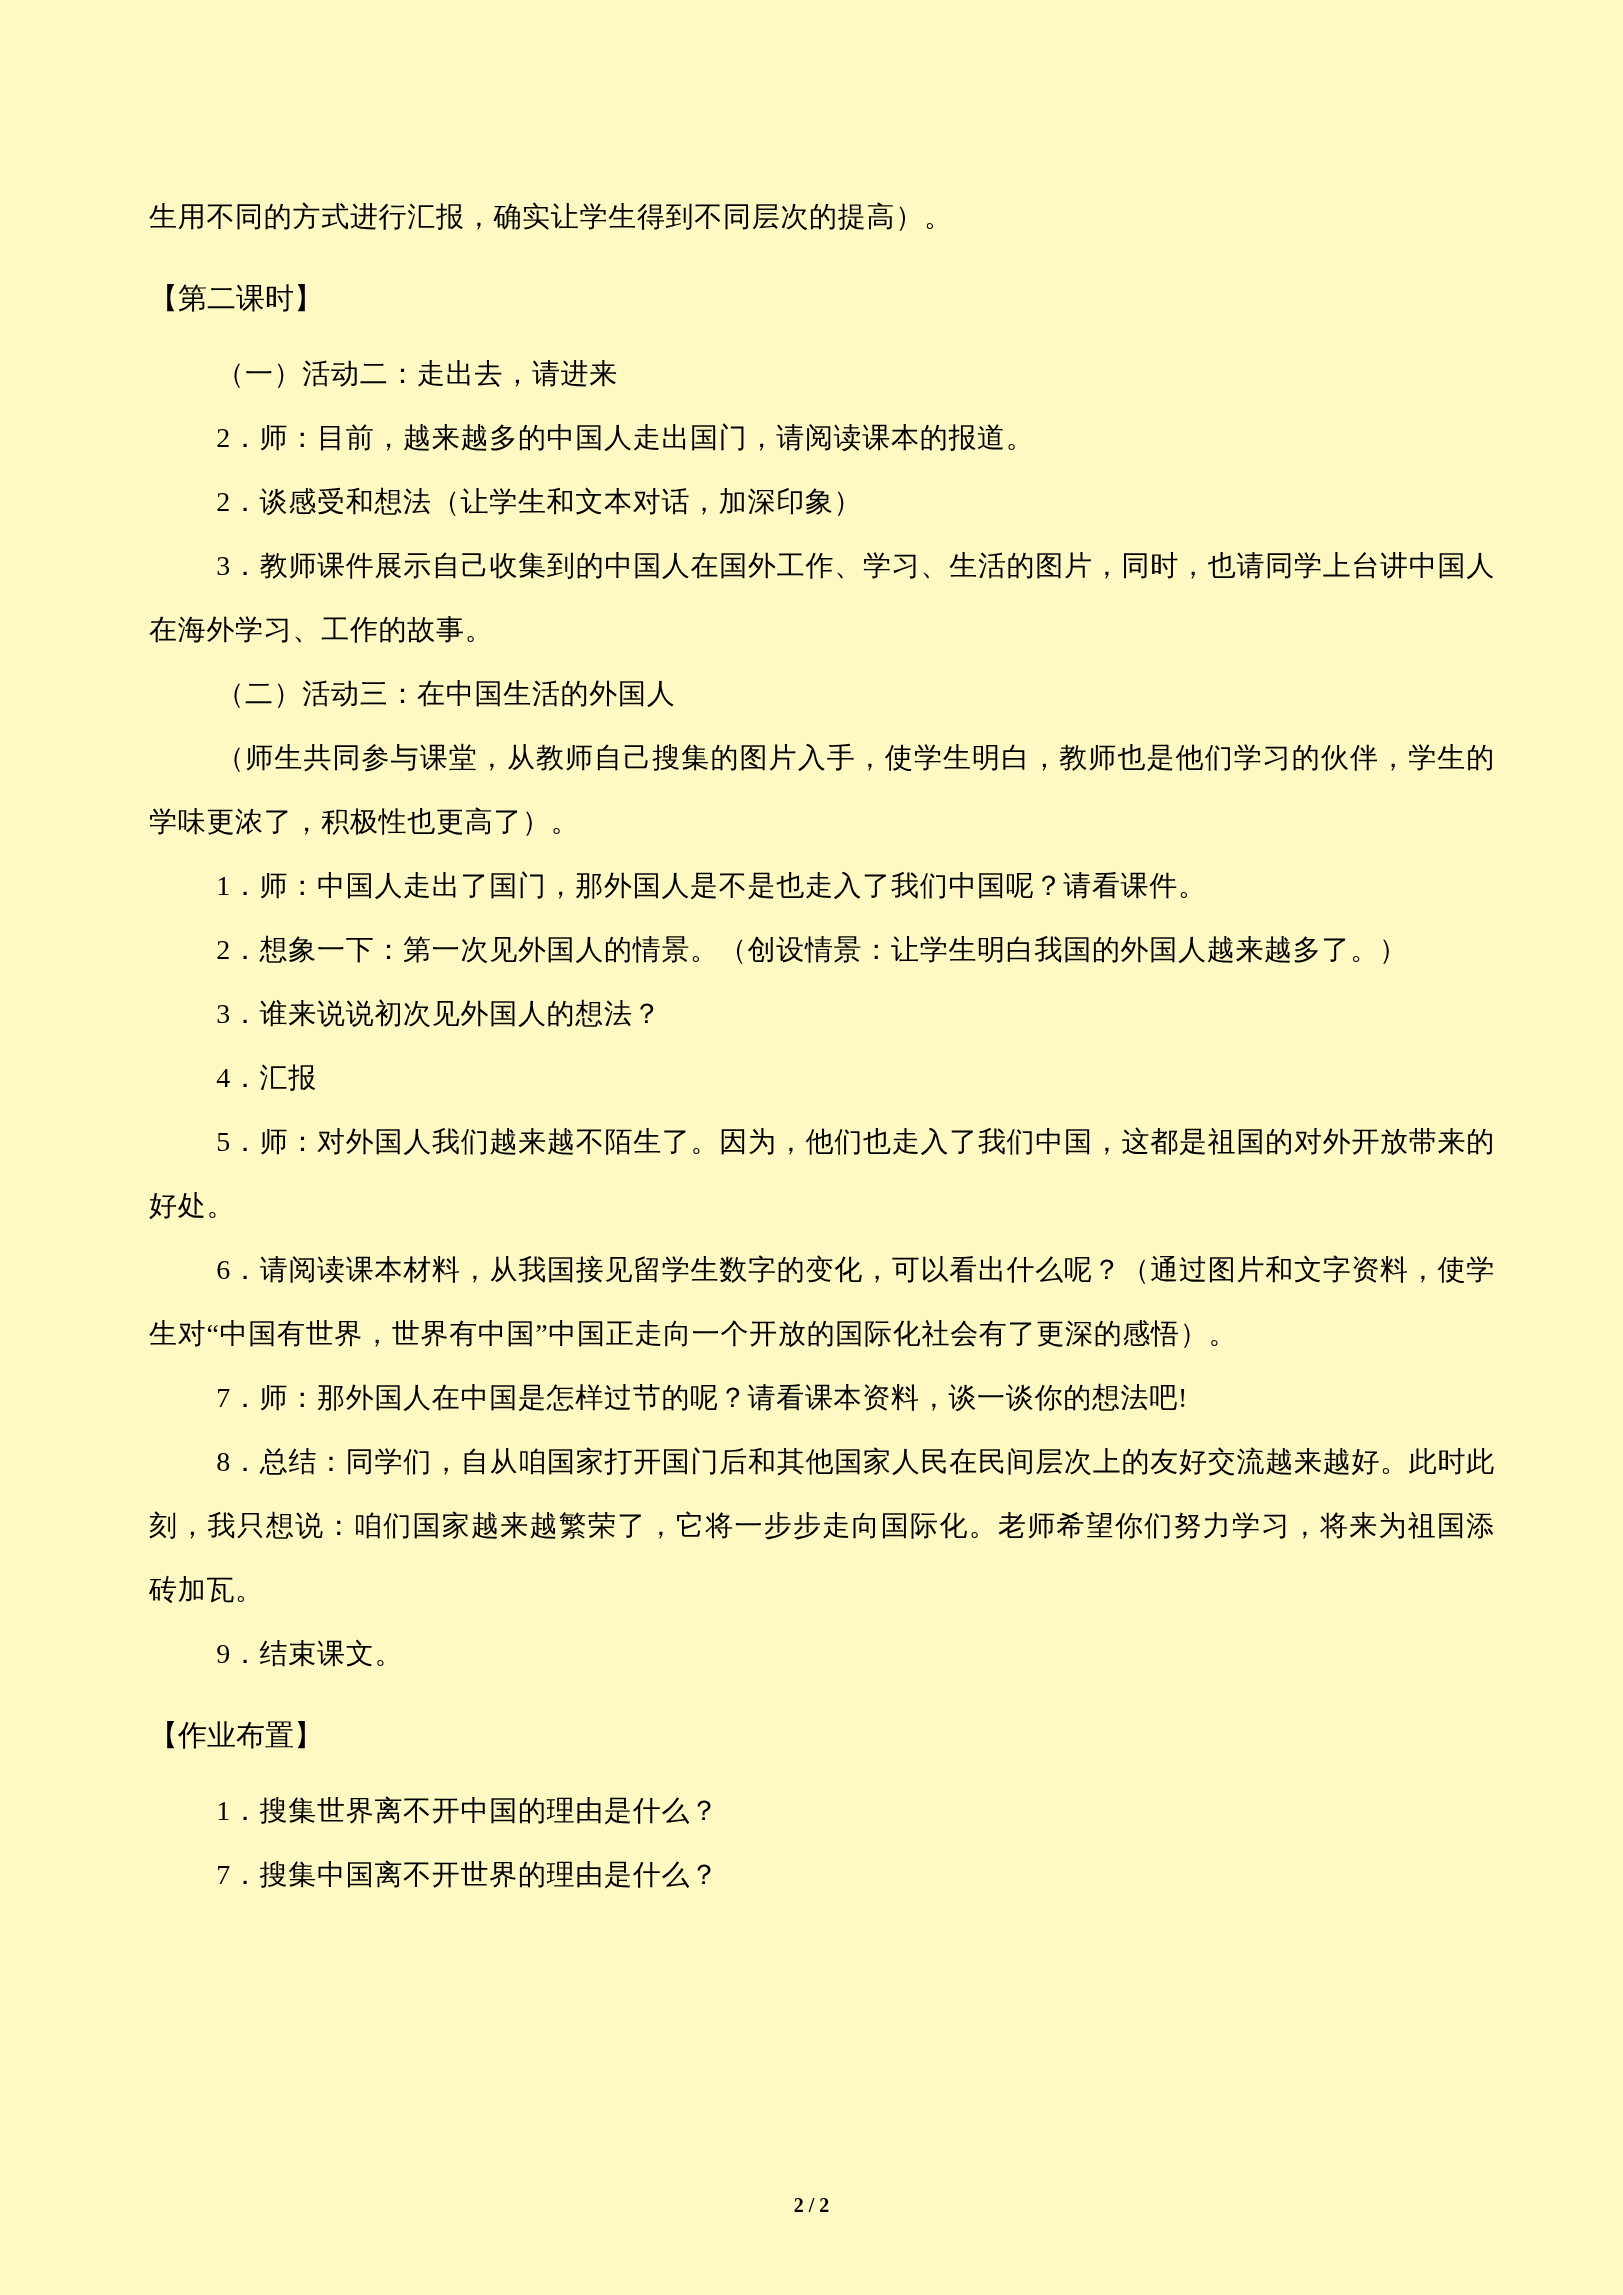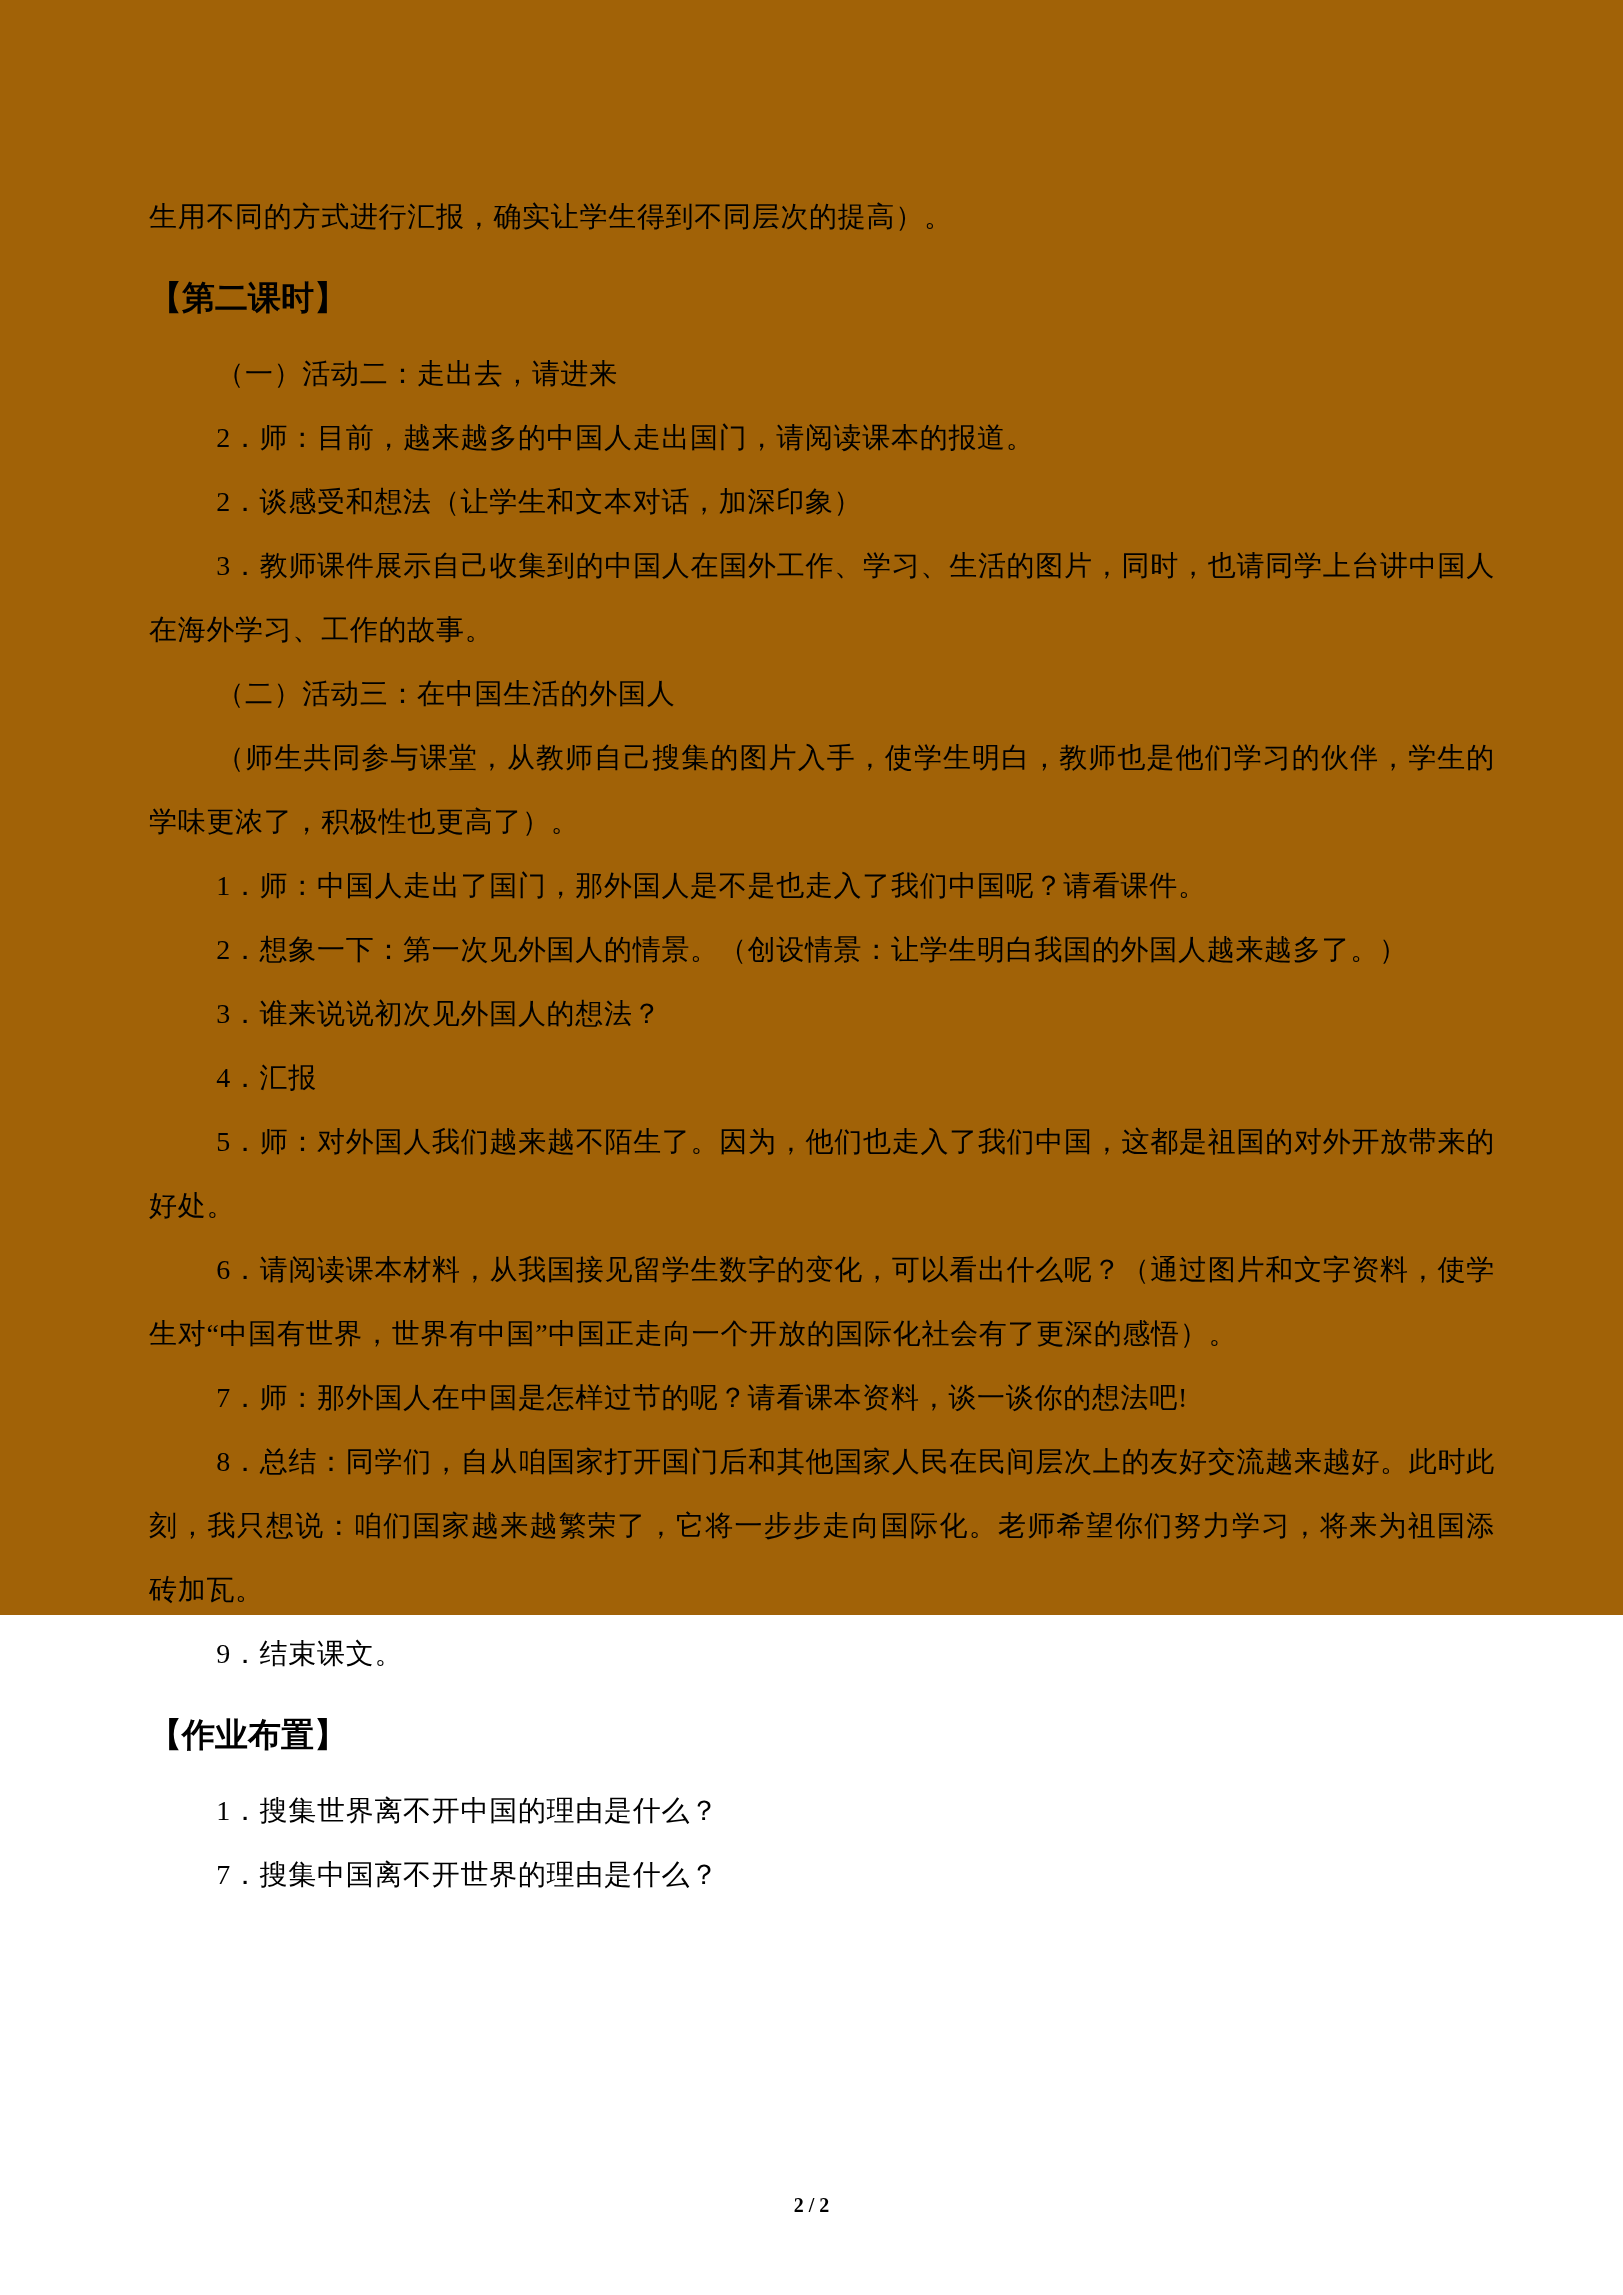--- a/index.html
+++ b/index.html
@@ -12,41 +12,41 @@
     height: 2295px;
     position: relative;
     font-family: "Liberation Serif", serif;
     color: #000000;
   }
   .page {
     position: absolute;
     top: 0;
     left: 0;
     width: 1623px;
-    height: 1615px;
-    background: #a16207;
+    height: 2295px;
+    background: #fef9c3;
     box-sizing: border-box;
     padding: 185px 128px 0 149px;
   }
   .para {
     margin: 0;
     font-size: 28px;
     line-height: 64px;
     text-align: justify;
     letter-spacing: 0.7px;
     word-break: break-all;
   }
   .para.indent {
     text-indent: 2.4em;
   }
   .heading {
     margin: 29px 0 23px 0;
-    font-size: 33px;
+    font-size: 29px;
     line-height: 41px;
-    font-weight: bold;
+    font-weight: normal;
     text-align: left;
   }
   .footer {
     position: absolute;
     bottom: 78px;
     left: 0;
     width: 100%;
     text-align: center;
     font-size: 20px;
     font-weight: bold;

